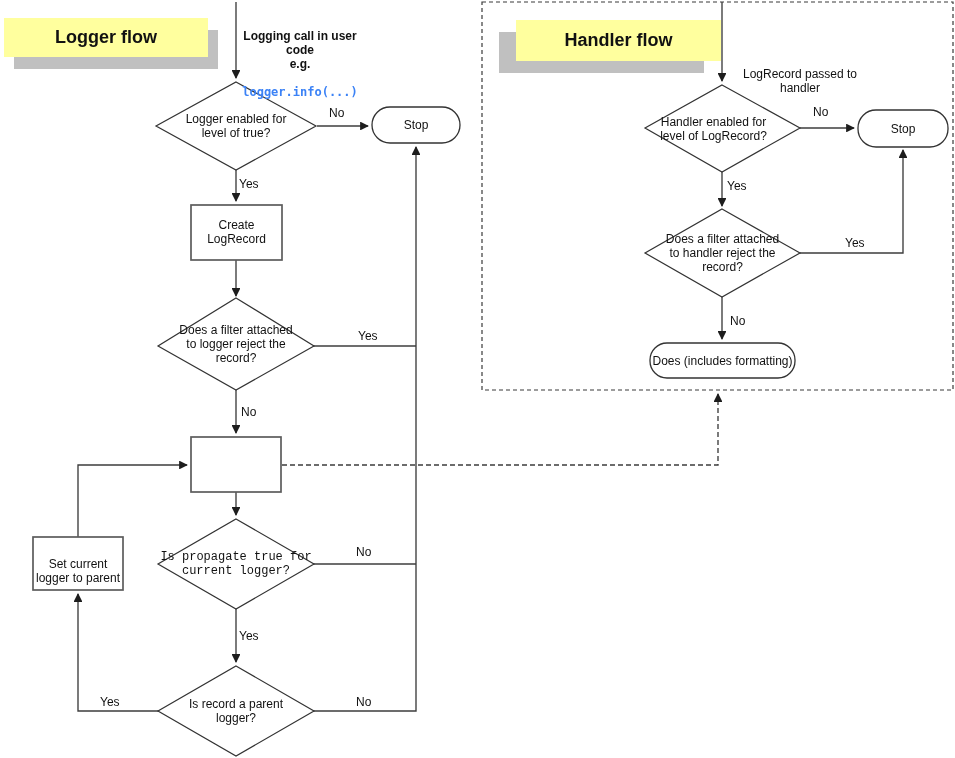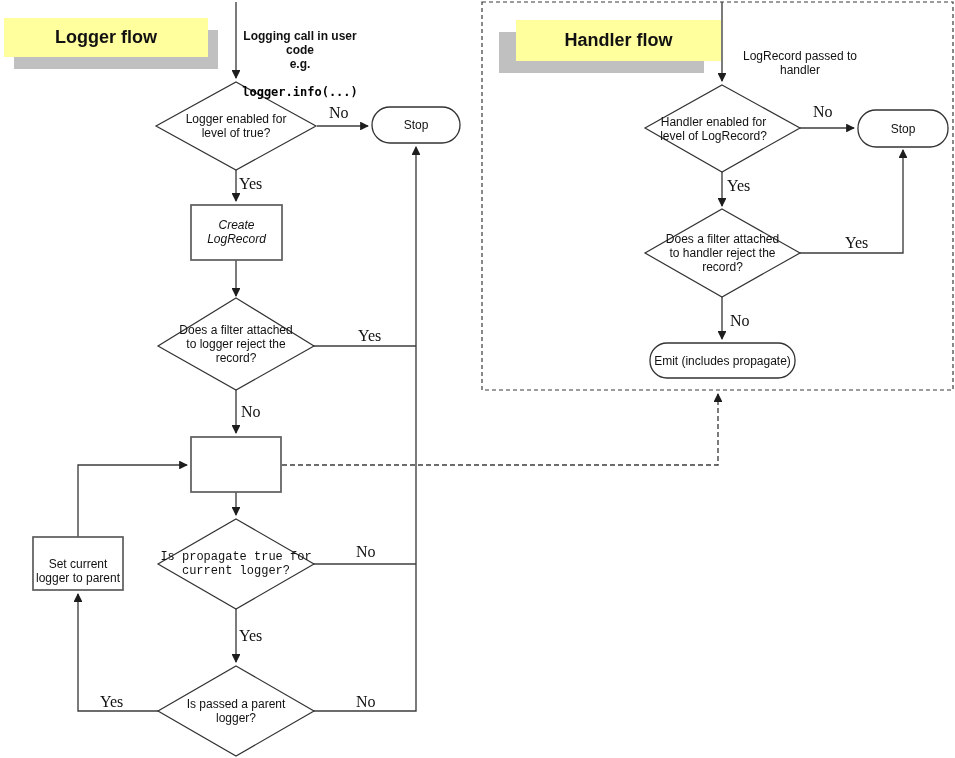--- a/index.html
+++ b/index.html
@@ -25,25 +25,24 @@
     align-items: center;
     justify-content: center;
     text-align: center;
     white-space: pre-line;
     font-size: 12px;
     line-height: 14px;
     color: var(--text);
   }
   .edge-label {
     position: absolute;
-    font-size: 16px;
+    font-size: 12px;
     line-height: 14px;
     color: var(--text);
     white-space: nowrap;
-    font-family: Liberation Serif, serif;
   }
   .note {
     position: absolute;
     background: var(--note-bg);
     display: flex;
     align-items: center;
     justify-content: center;
     font-weight: bold;
     font-size: 18px;
   }
@@ -51,21 +50,21 @@
   .entry-block {
     position: absolute;
     text-align: center;
     font-size: 12px;
     line-height: 14px;
     white-space: pre-line;
   }
   .entry-code {
     font-family: "DejaVu Sans Mono", "Liberation Mono", monospace;
     font-size: 12px;
-    color: #000000;
+    color: #3b82f6;
     white-space: nowrap;
   }
 </style>
 </head>
 <body>
 
 <div id="stage">
 
   <svg id="wires" width="955" height="758" viewBox="0 0 955 758">
     <defs>
@@ -129,47 +128,47 @@
     <span>Handler flow</span>
   </div>
 
   <div class="entry-block" style="left:225px; top:15px; width:150px;font-weight:bold;">
     <div>Logging call in user
 code
 e.g.</div>
     <div class="entry-code">logger.info(...)</div>
   </div>
 
-  <div class="entry-block" style="left:725px; top:35px; width:150px;">
+  <div class="entry-block" style="left:725px; top:53px; width:150px;">
     <div>LogRecord passed to
 handler</div>
   </div>
 
   <div class="txt" style="left:156px; top:84px; width:160px; height:84px;">Logger enabled for
 level of true?</div>
   <div class="txt" style="left:372px; top:107px; width:88px; height:36px;">Stop</div>
-  <div class="txt" style="left:191px; top:205px; width:91px; height:53px;font-style:italic;">Create
+  <div class="txt" style="left:191px; top:205px; width:91px; height:53px;">Create
 LogRecord</div>
   <div class="txt" style="left:156px; top:298px; width:160px; height:92px;">Does a filter attached
 to logger reject the
 record?</div>
   <div class="txt" style="left:156px; top:519px; width:160px; height:90px;font-family:Liberation Mono, monospace;">Is propagate true for
 current logger?</div>
-  <div class="txt" style="left:156px; top:666px; width:160px; height:90px;">Is passed a parent
+  <div class="txt" style="left:156px; top:666px; width:160px; height:90px;">Is record a parent
 logger?</div>
   <div class="txt" style="left:33px; top:537px; width:90px; height:68px;">Set current
 logger to parent</div>
 
   <div class="txt" style="left:636px; top:85px; width:155px; height:87px;">Handler enabled for
 level of LogRecord?</div>
   <div class="txt" style="left:858px; top:110px; width:90px; height:37px;">Stop</div>
   <div class="txt" style="left:645px; top:209px; width:155px; height:88px;">Does a filter attached
 to handler reject the
 record?</div>
-  <div class="txt" style="left:650px; top:343px; width:145px; height:35px;">Emit (includes propagate)</div>
+  <div class="txt" style="left:650px; top:343px; width:145px; height:35px;">Does (includes formatting)</div>
 
   <div class="edge-label" style="left:329px; top:106px;">No</div>
   <div class="edge-label" style="left:239px; top:177px;">Yes</div>
   <div class="edge-label" style="left:358px; top:329px;">Yes</div>
   <div class="edge-label" style="left:241px; top:405px;">No</div>
   <div class="edge-label" style="left:356px; top:545px;">No</div>
   <div class="edge-label" style="left:239px; top:629px;">Yes</div>
   <div class="edge-label" style="left:100px; top:695px;">Yes</div>
   <div class="edge-label" style="left:356px; top:695px;">No</div>
 

